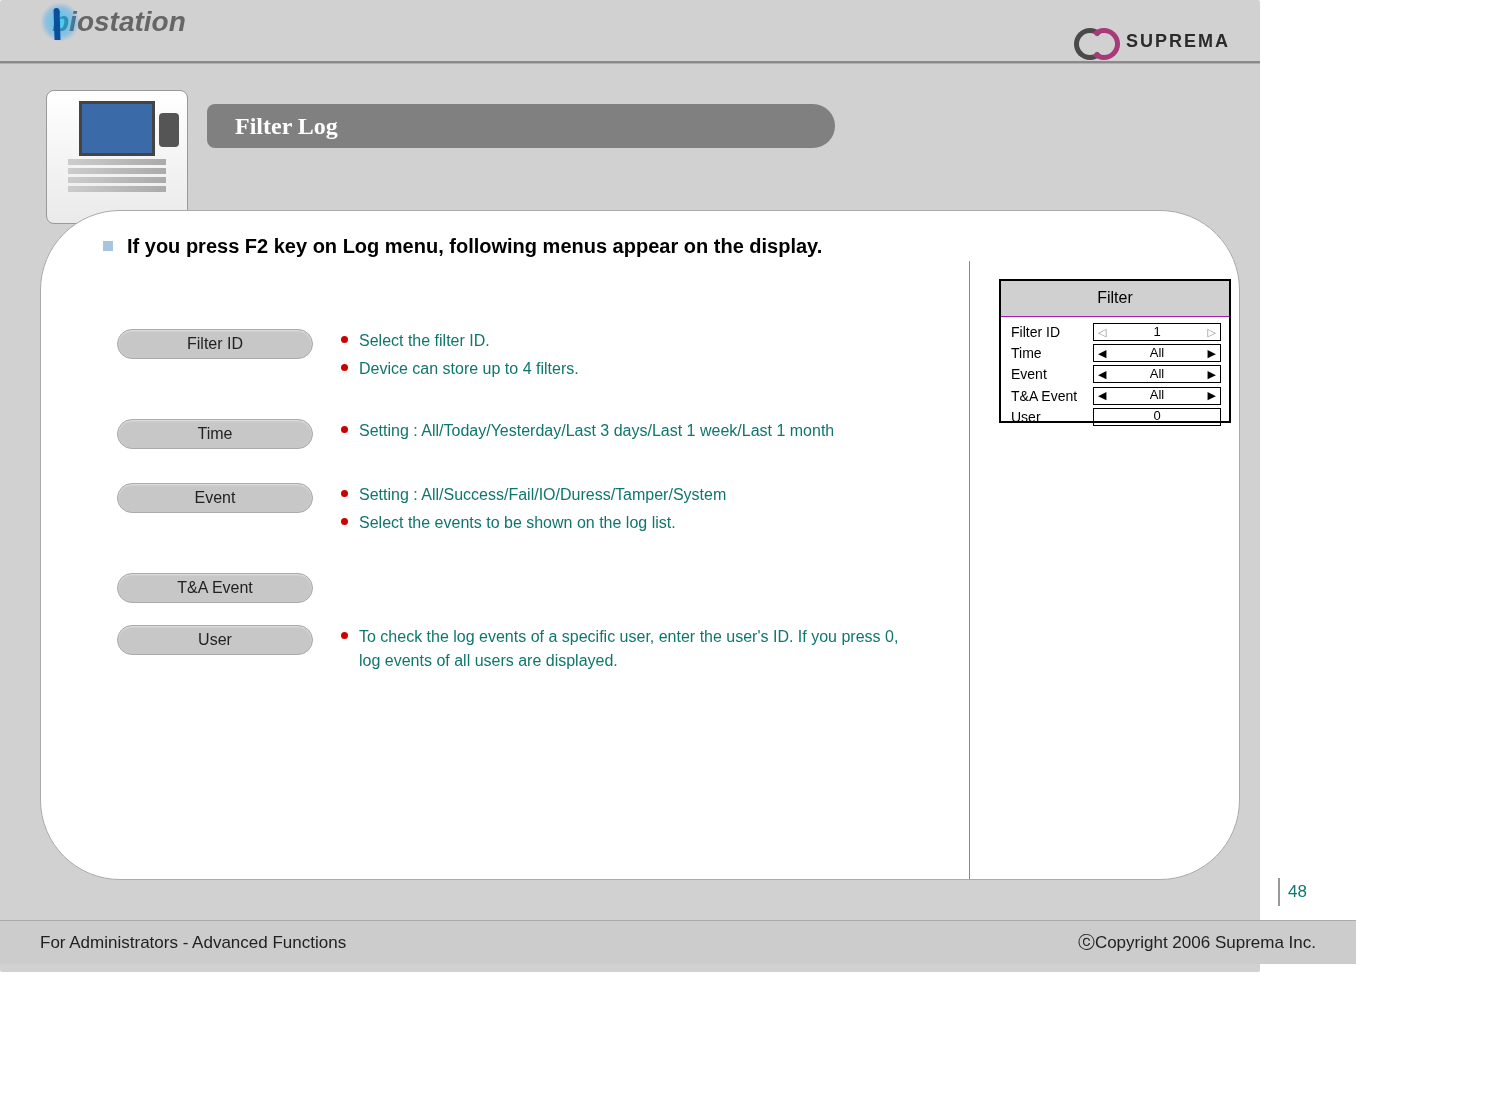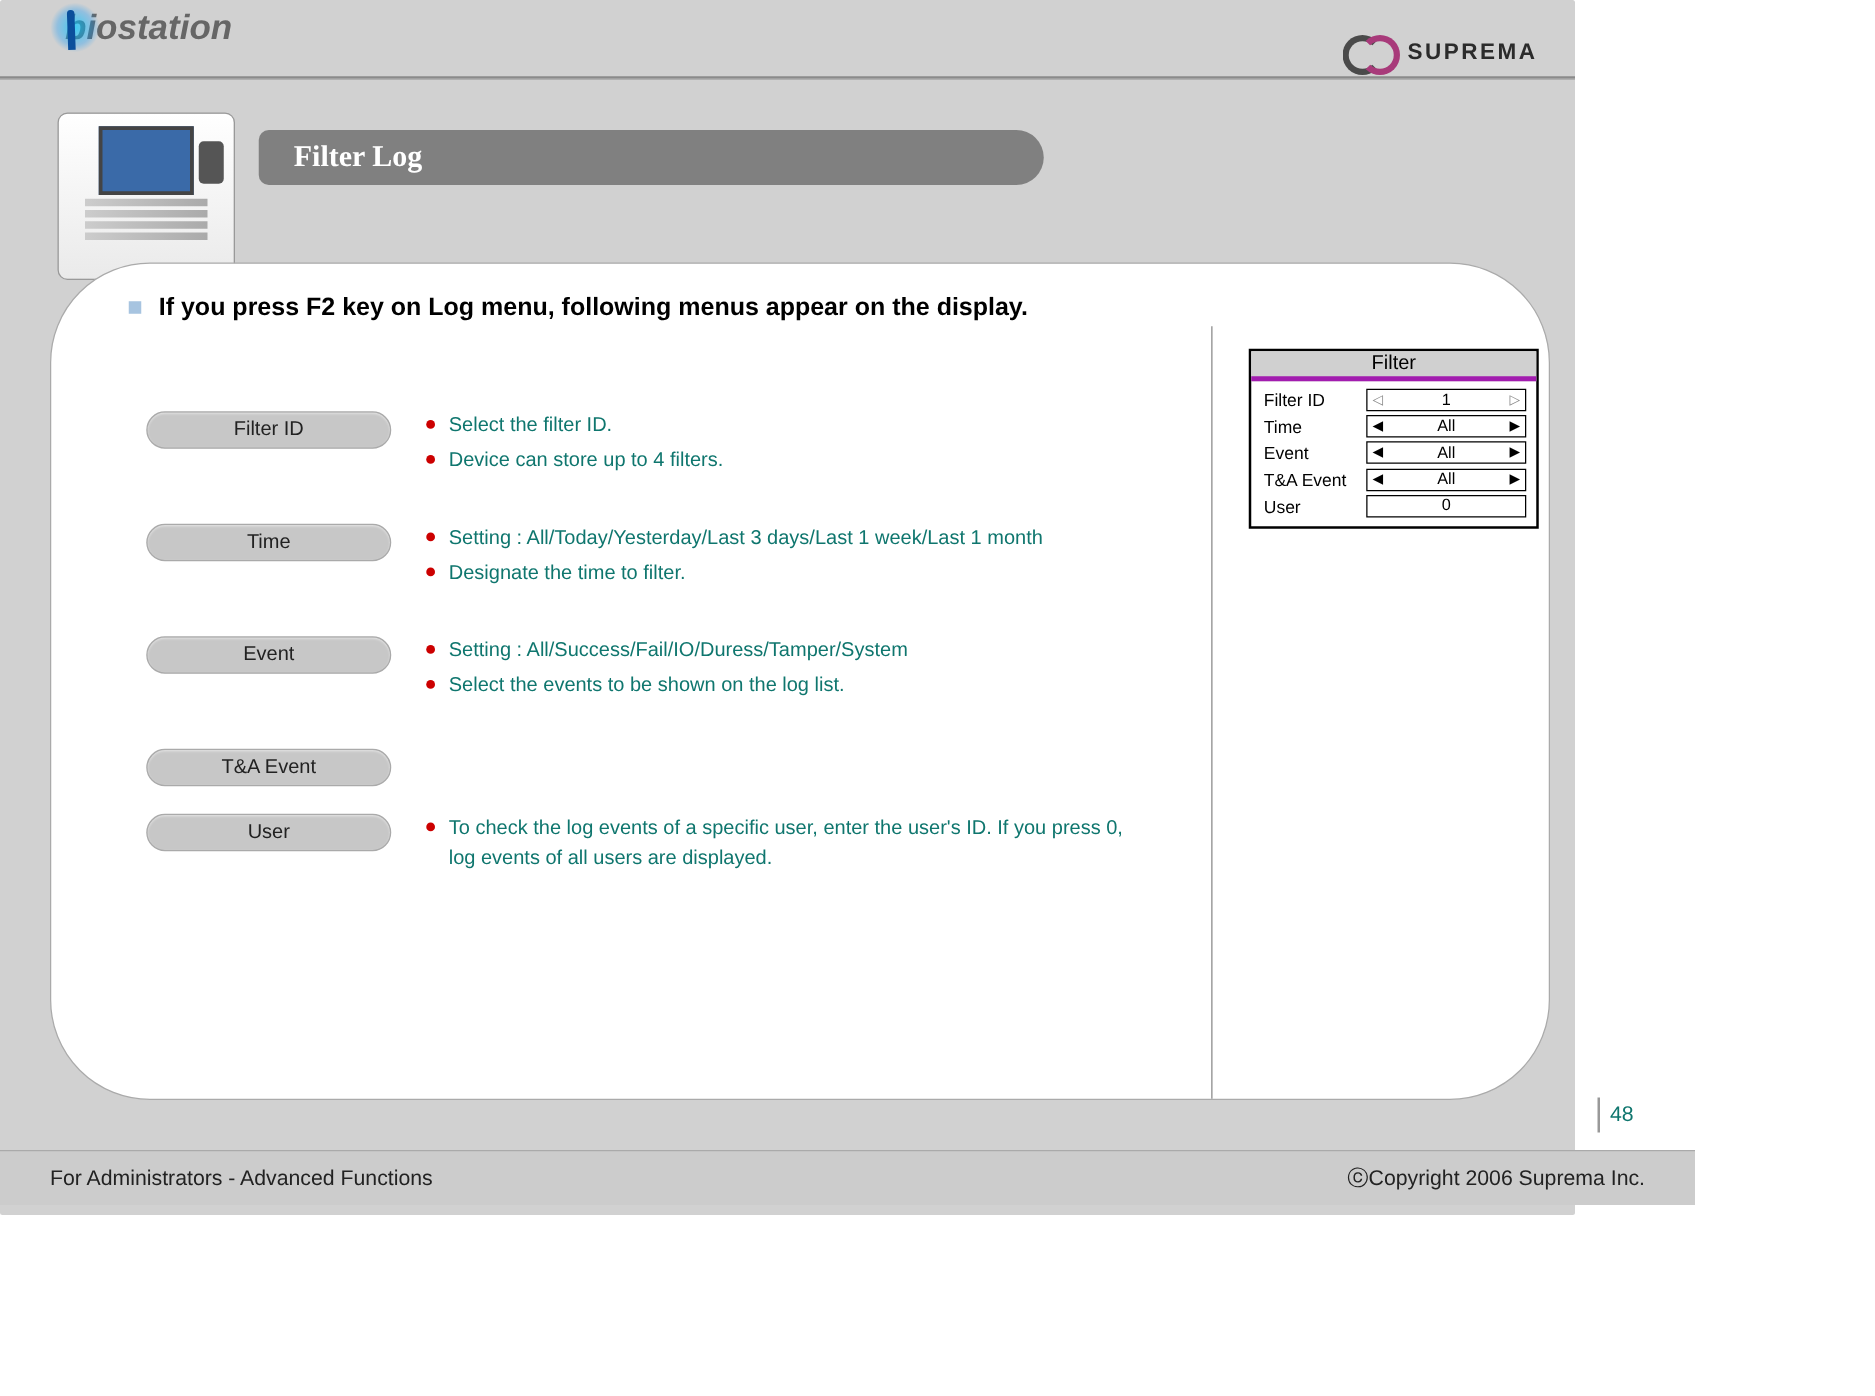--- a/index.html
+++ b/index.html
@@ -53,21 +53,21 @@
   .opt-desc ul { list-style: none; }
   .opt-desc li { position: relative; padding-left: 18px; font: 16px Arial; color: #0f766e; line-height: 1.5; margin-bottom: 4px;}
   .opt-desc li::before { content:''; position:absolute; left:0; top:7px; width:7px; height:7px; background:#cc0000; border-radius:50%;}
 
   .vsep { position: absolute; top: 26px; left: 866px; width: 1px; height: 618px; background: #888; }
 
   .filter-card {
     position: absolute; top: 44px; left: 896px; width: 232px; height: 144px;
     border: 2px solid #000; background: #fff; font: 14px/1.3 Arial;
   }
-  .filter-card .head { height: 24px; background: #d0d0d0; border-bottom: 4px solid #a21caf; display:flex; align-items:center; justify-content:center; font-size: 16px; }
+  .filter-card .head { height: 36px; background: #d0d0d0; border-bottom: 1px solid #a21caf; display:flex; align-items:center; justify-content:center; font-size: 16px; }
   .filter-card .body { padding: 6px 8px 0 10px; }
   .filter-card .row { display:flex; align-items:center; margin-bottom: 3px; }
   .filter-card .lbl { width: 82px; }
   .filter-card .sel { flex:1; height:18px; border:1px solid #000; display:flex; align-items:center; justify-content:space-between; padding:0 4px; font-size:13px;}
   .filter-card .sel .tri { font-size:11px; line-height:1; }
   .filter-card .sel.light .tri { color:#888; }
   .filter-card .sel .val { flex:1; text-align:center; }
 
   .page-num { position: absolute; top: 878px; left: 1278px; font: 17px Arial; color:#0f766e; border-left: 2px solid #999; padding-left: 8px; height: 28px; display:flex; align-items:center;}
 
@@ -123,21 +123,20 @@
               <li>Device can store up to 4 filters.</li>
             </ul>
               </div>
           </div>
 
           <div class="opt-row">
             <div class="opt-pill">Time</div>
             <div class="opt-desc">
                 <ul>
               <li>Setting : All/Today/Yesterday/Last 3 days/Last 1 week/Last 1 month</li>
-              <li>Designate the time to filter.</li>
             </ul>
               </div>
           </div>
 
           <div class="opt-row">
             <div class="opt-pill">Event</div>
             <div class="opt-desc">
                 <ul>
               <li>Setting : All/Success/Fail/IO/Duress/Tamper/System</li>
               <li>Select the events to be shown on the log list.</li>

